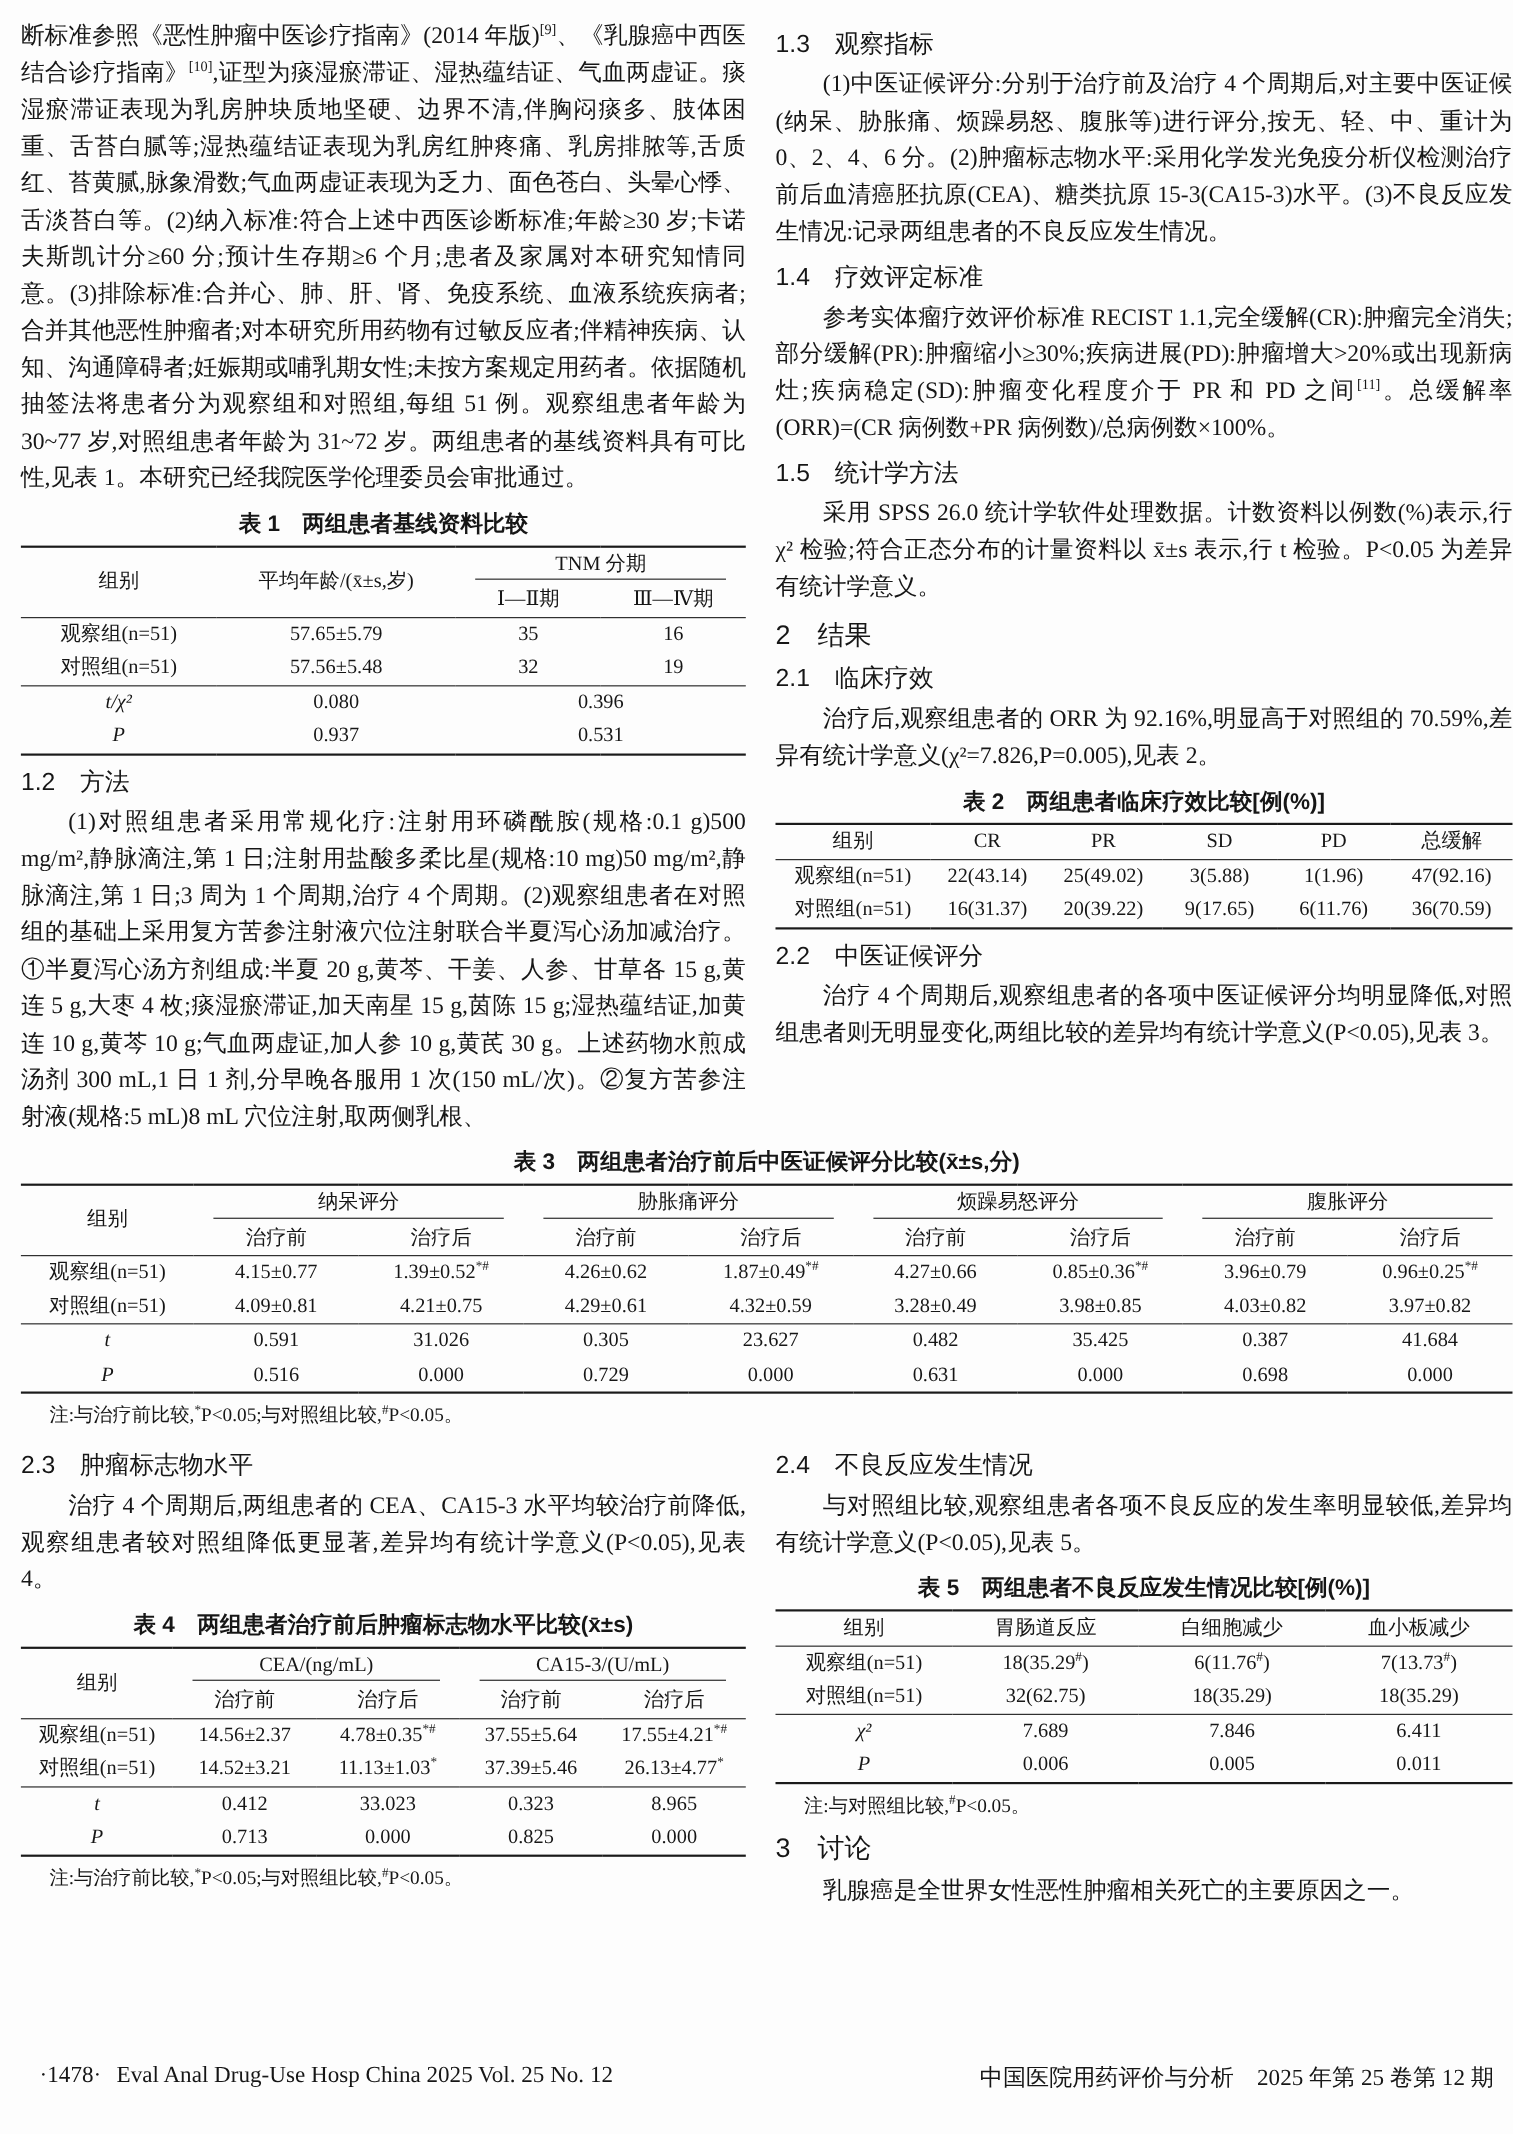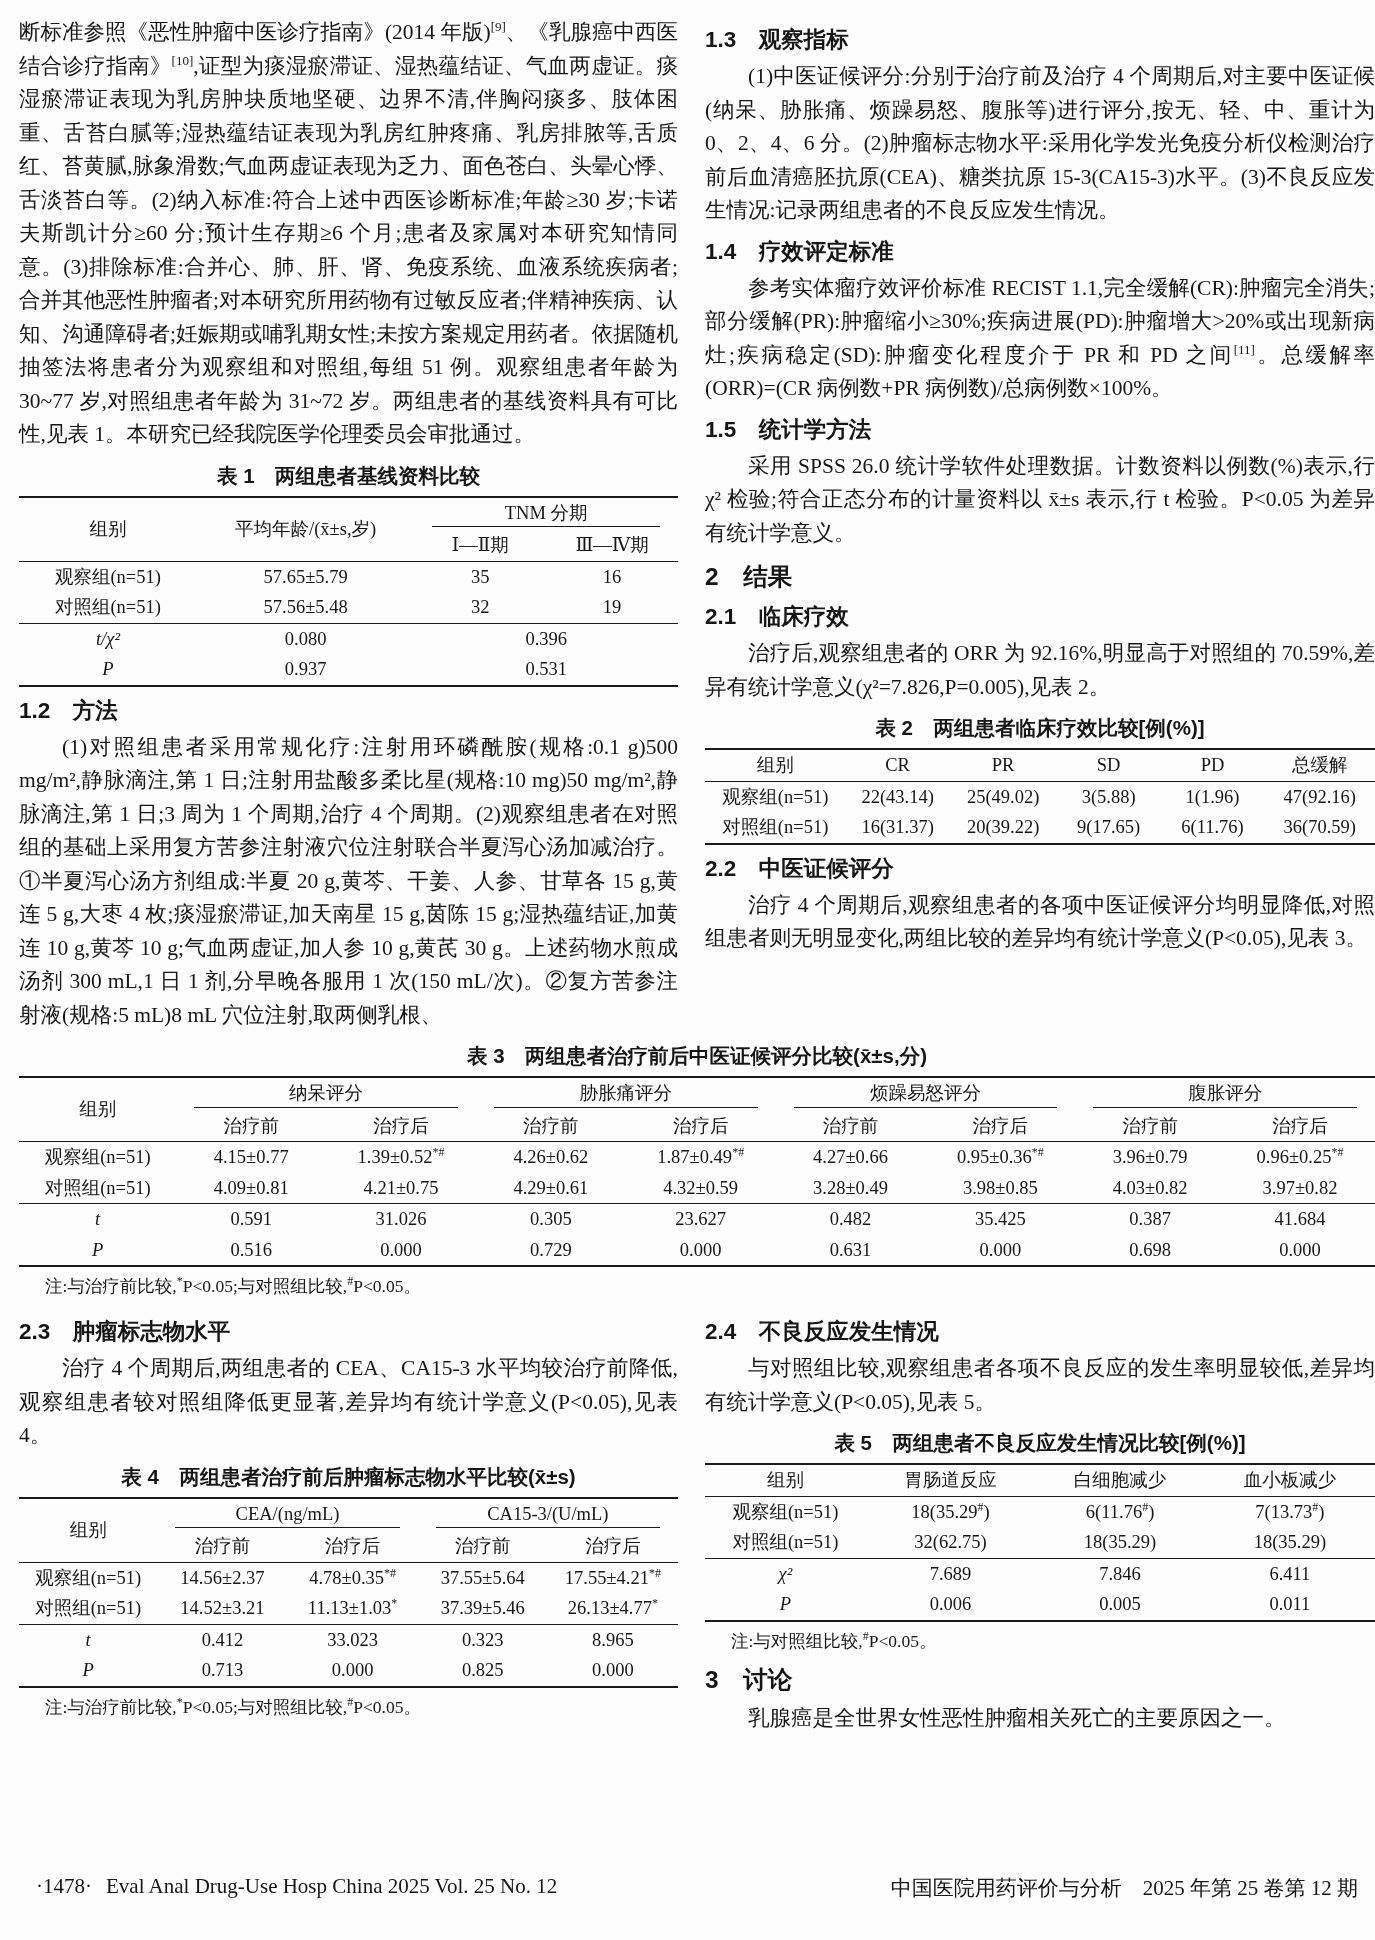--- a/index.html
+++ b/index.html
@@ -8,21 +8,21 @@
     background:#fdfdfd;color:#161616;
     font-family:"Liberation Serif","DejaVu Serif",serif;
   }
   .page{padding:16px 0 0 19px;}
   .cols{display:flex;gap:27px;align-items:flex-start;}
   .colL{width:659px;flex:none;}
   .colR{flex:1;min-width:0;}
   p.body{margin:0;font-size:21.5px;line-height:33.5px;text-align:justify;}
   p.ind{text-indent:2em;}
   sup.ref{font-size:13px;line-height:0;}
-  .sec{margin:8px 0 5px;font-size:22.5px;font-weight:700;
+  .sec{margin:8px 0 5px;font-size:22.5px;font-weight:400;
        font-family:"Liberation Sans","DejaVu Sans",sans-serif;}
   .sec.big{font-size:24.5px;margin:10px 0 6px;}
   .tcap{text-align:center;font-weight:700;font-size:20.5px;margin:10px 0 6px;
         font-family:"Liberation Sans","DejaVu Sans",sans-serif;}
   table.dt{width:100%;border-collapse:collapse;table-layout:fixed;
         border-top:2.6px solid #1a1a1a;border-bottom:2.6px solid #1a1a1a;
         font-size:18.5px;}
   .dt th,.dt td{font-weight:400;padding:3px 2px;text-align:center;line-height:24.5px;
         white-space:nowrap;overflow:hidden;}
   .dt .cl{text-align:center;}
@@ -203,21 +203,21 @@
         </tr>
       </thead>
       <tbody>
         <tr>
           <td class="cl">观察组(n=51)</td>
           <td><span>4.15±0.77</span><sup class="m"></sup></td>
           <td><span>1.39±0.52</span><sup class="m">*#</sup></td>
           <td><span>4.26±0.62</span><sup class="m"></sup></td>
           <td><span>1.87±0.49</span><sup class="m">*#</sup></td>
           <td><span>4.27±0.66</span><sup class="m"></sup></td>
-          <td><span>0.95±0.36</span><sup class="m">*#</sup></td>
+          <td><span>0.85±0.36</span><sup class="m">*#</sup></td>
           <td><span>3.96±0.79</span><sup class="m"></sup></td>
           <td><span>0.96±0.25</span><sup class="m">*#</sup></td>
         </tr>
         <tr class="rsep">
           <td class="cl">对照组(n=51)</td>
           <td><span>4.09±0.81</span></td>
           <td><span>4.21±0.75</span></td>
           <td><span>4.29±0.61</span></td>
           <td><span>4.32±0.59</span></td>
           <td><span>3.28±0.49</span></td>

